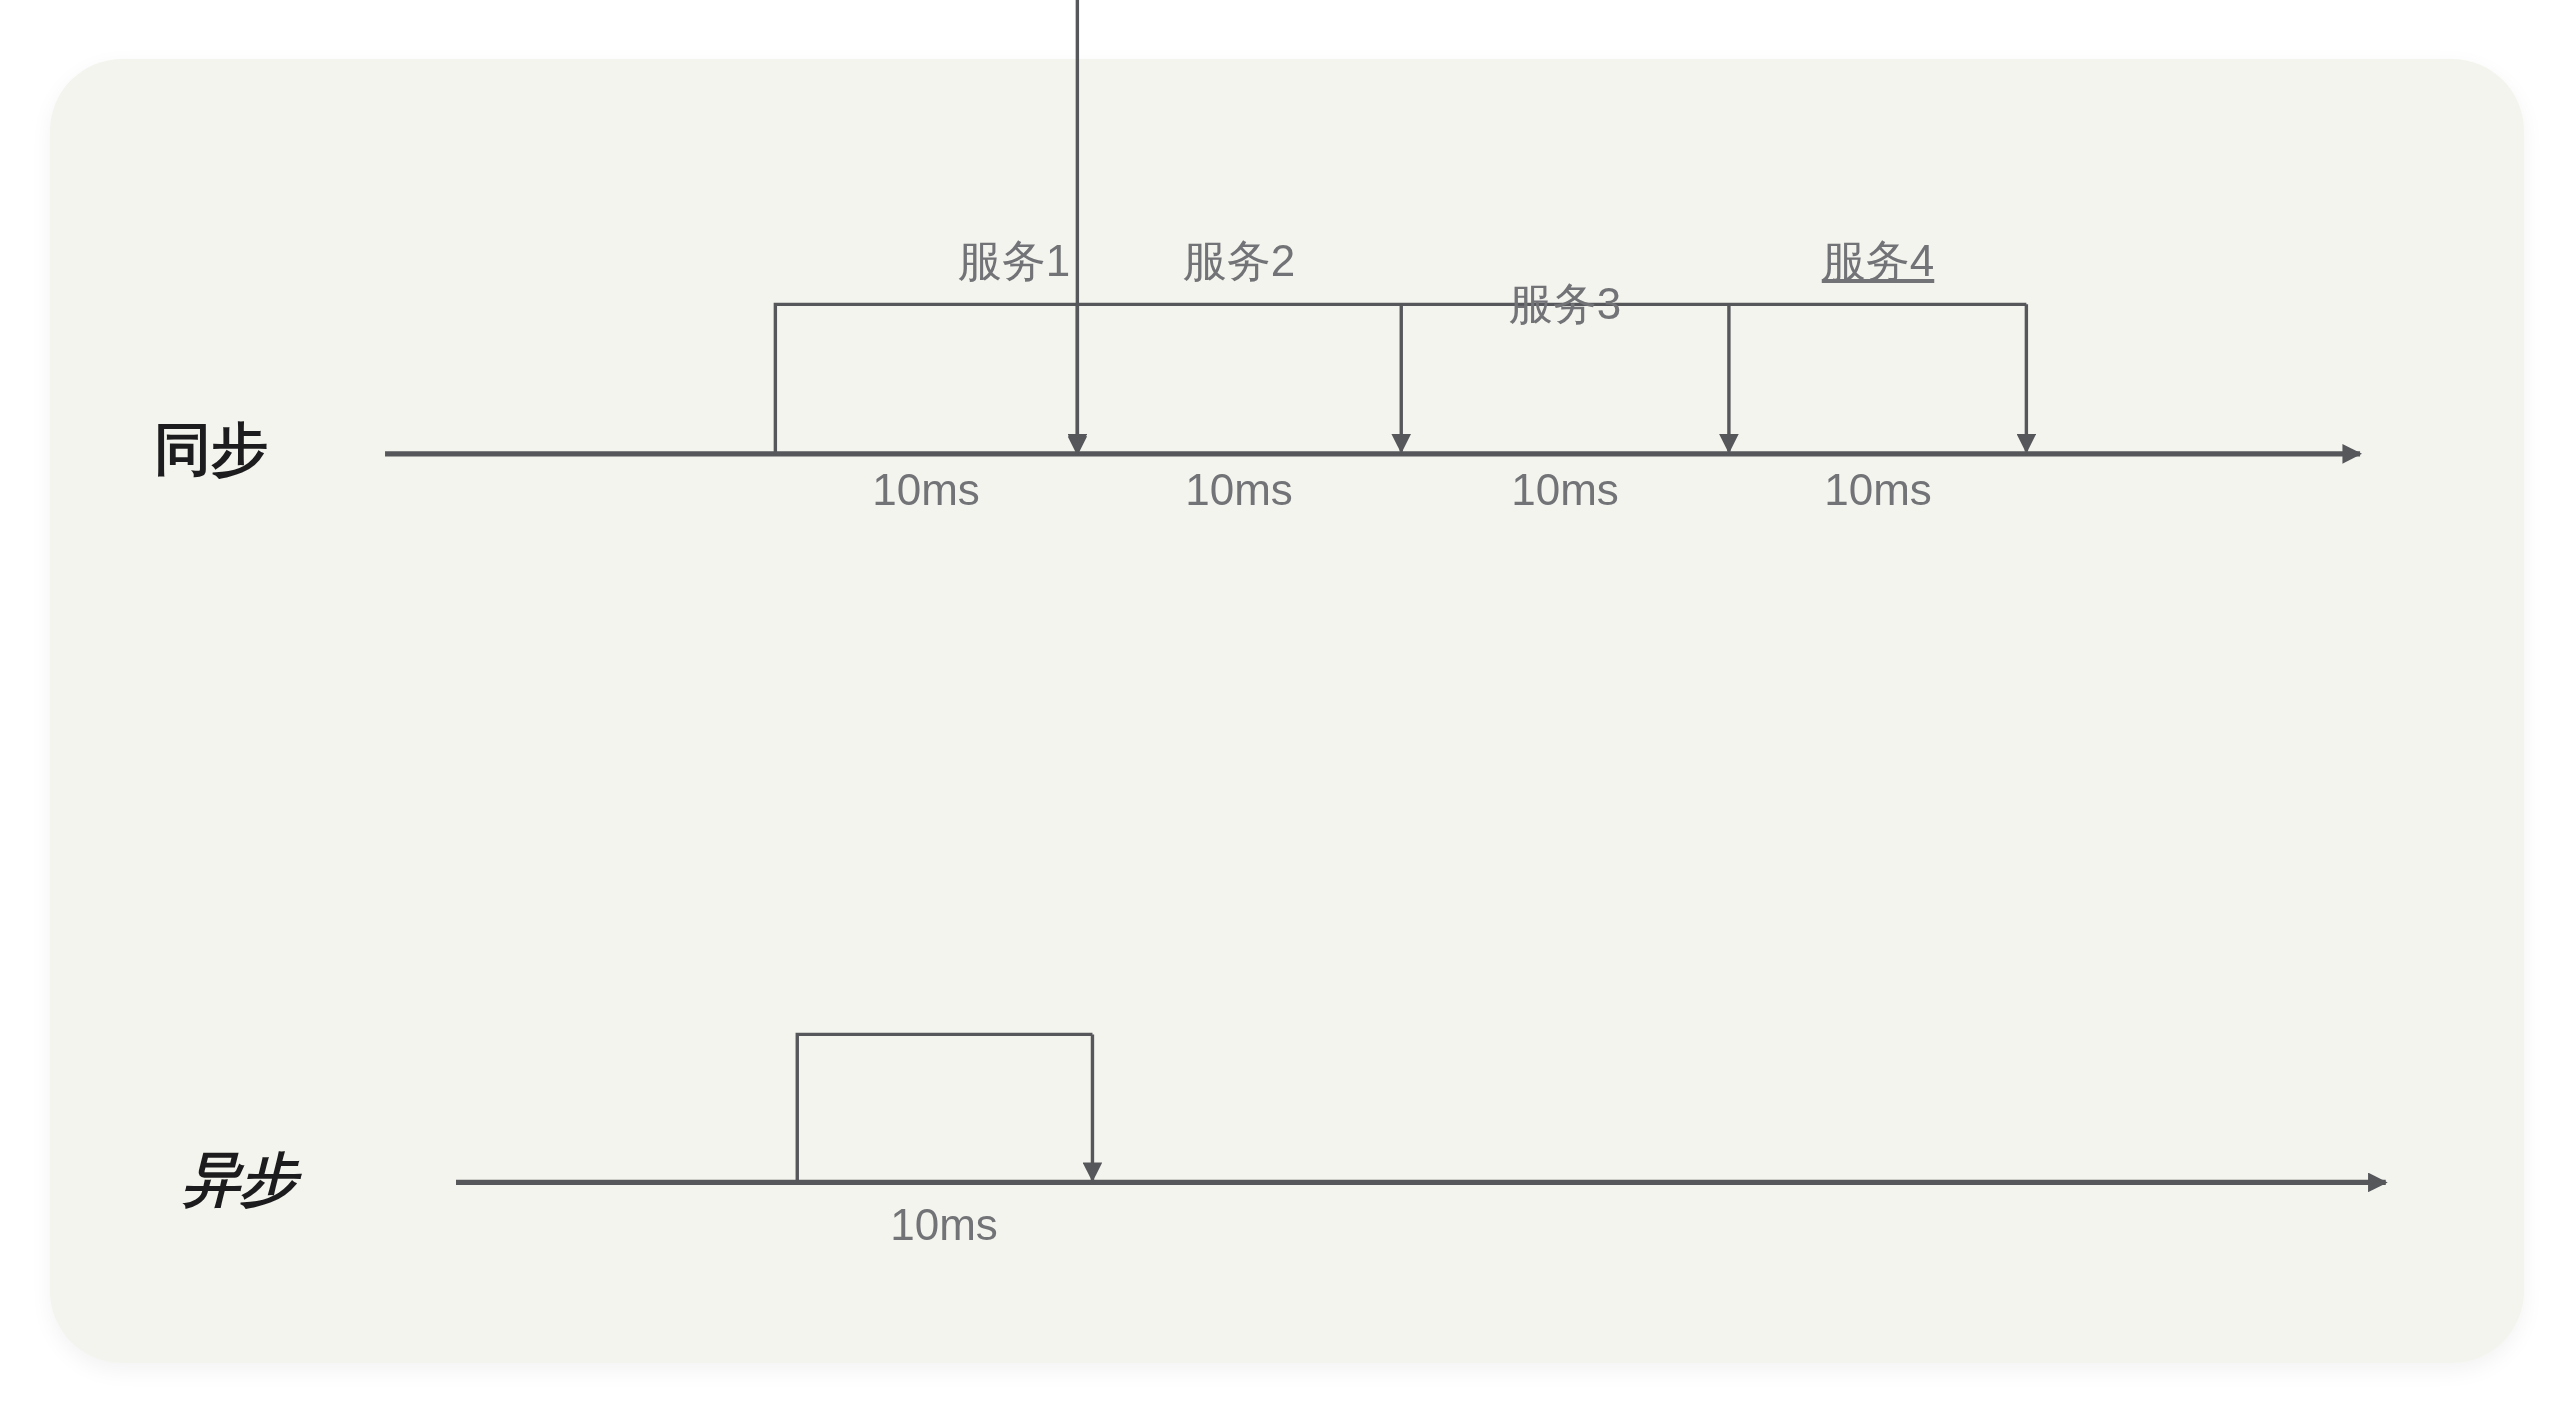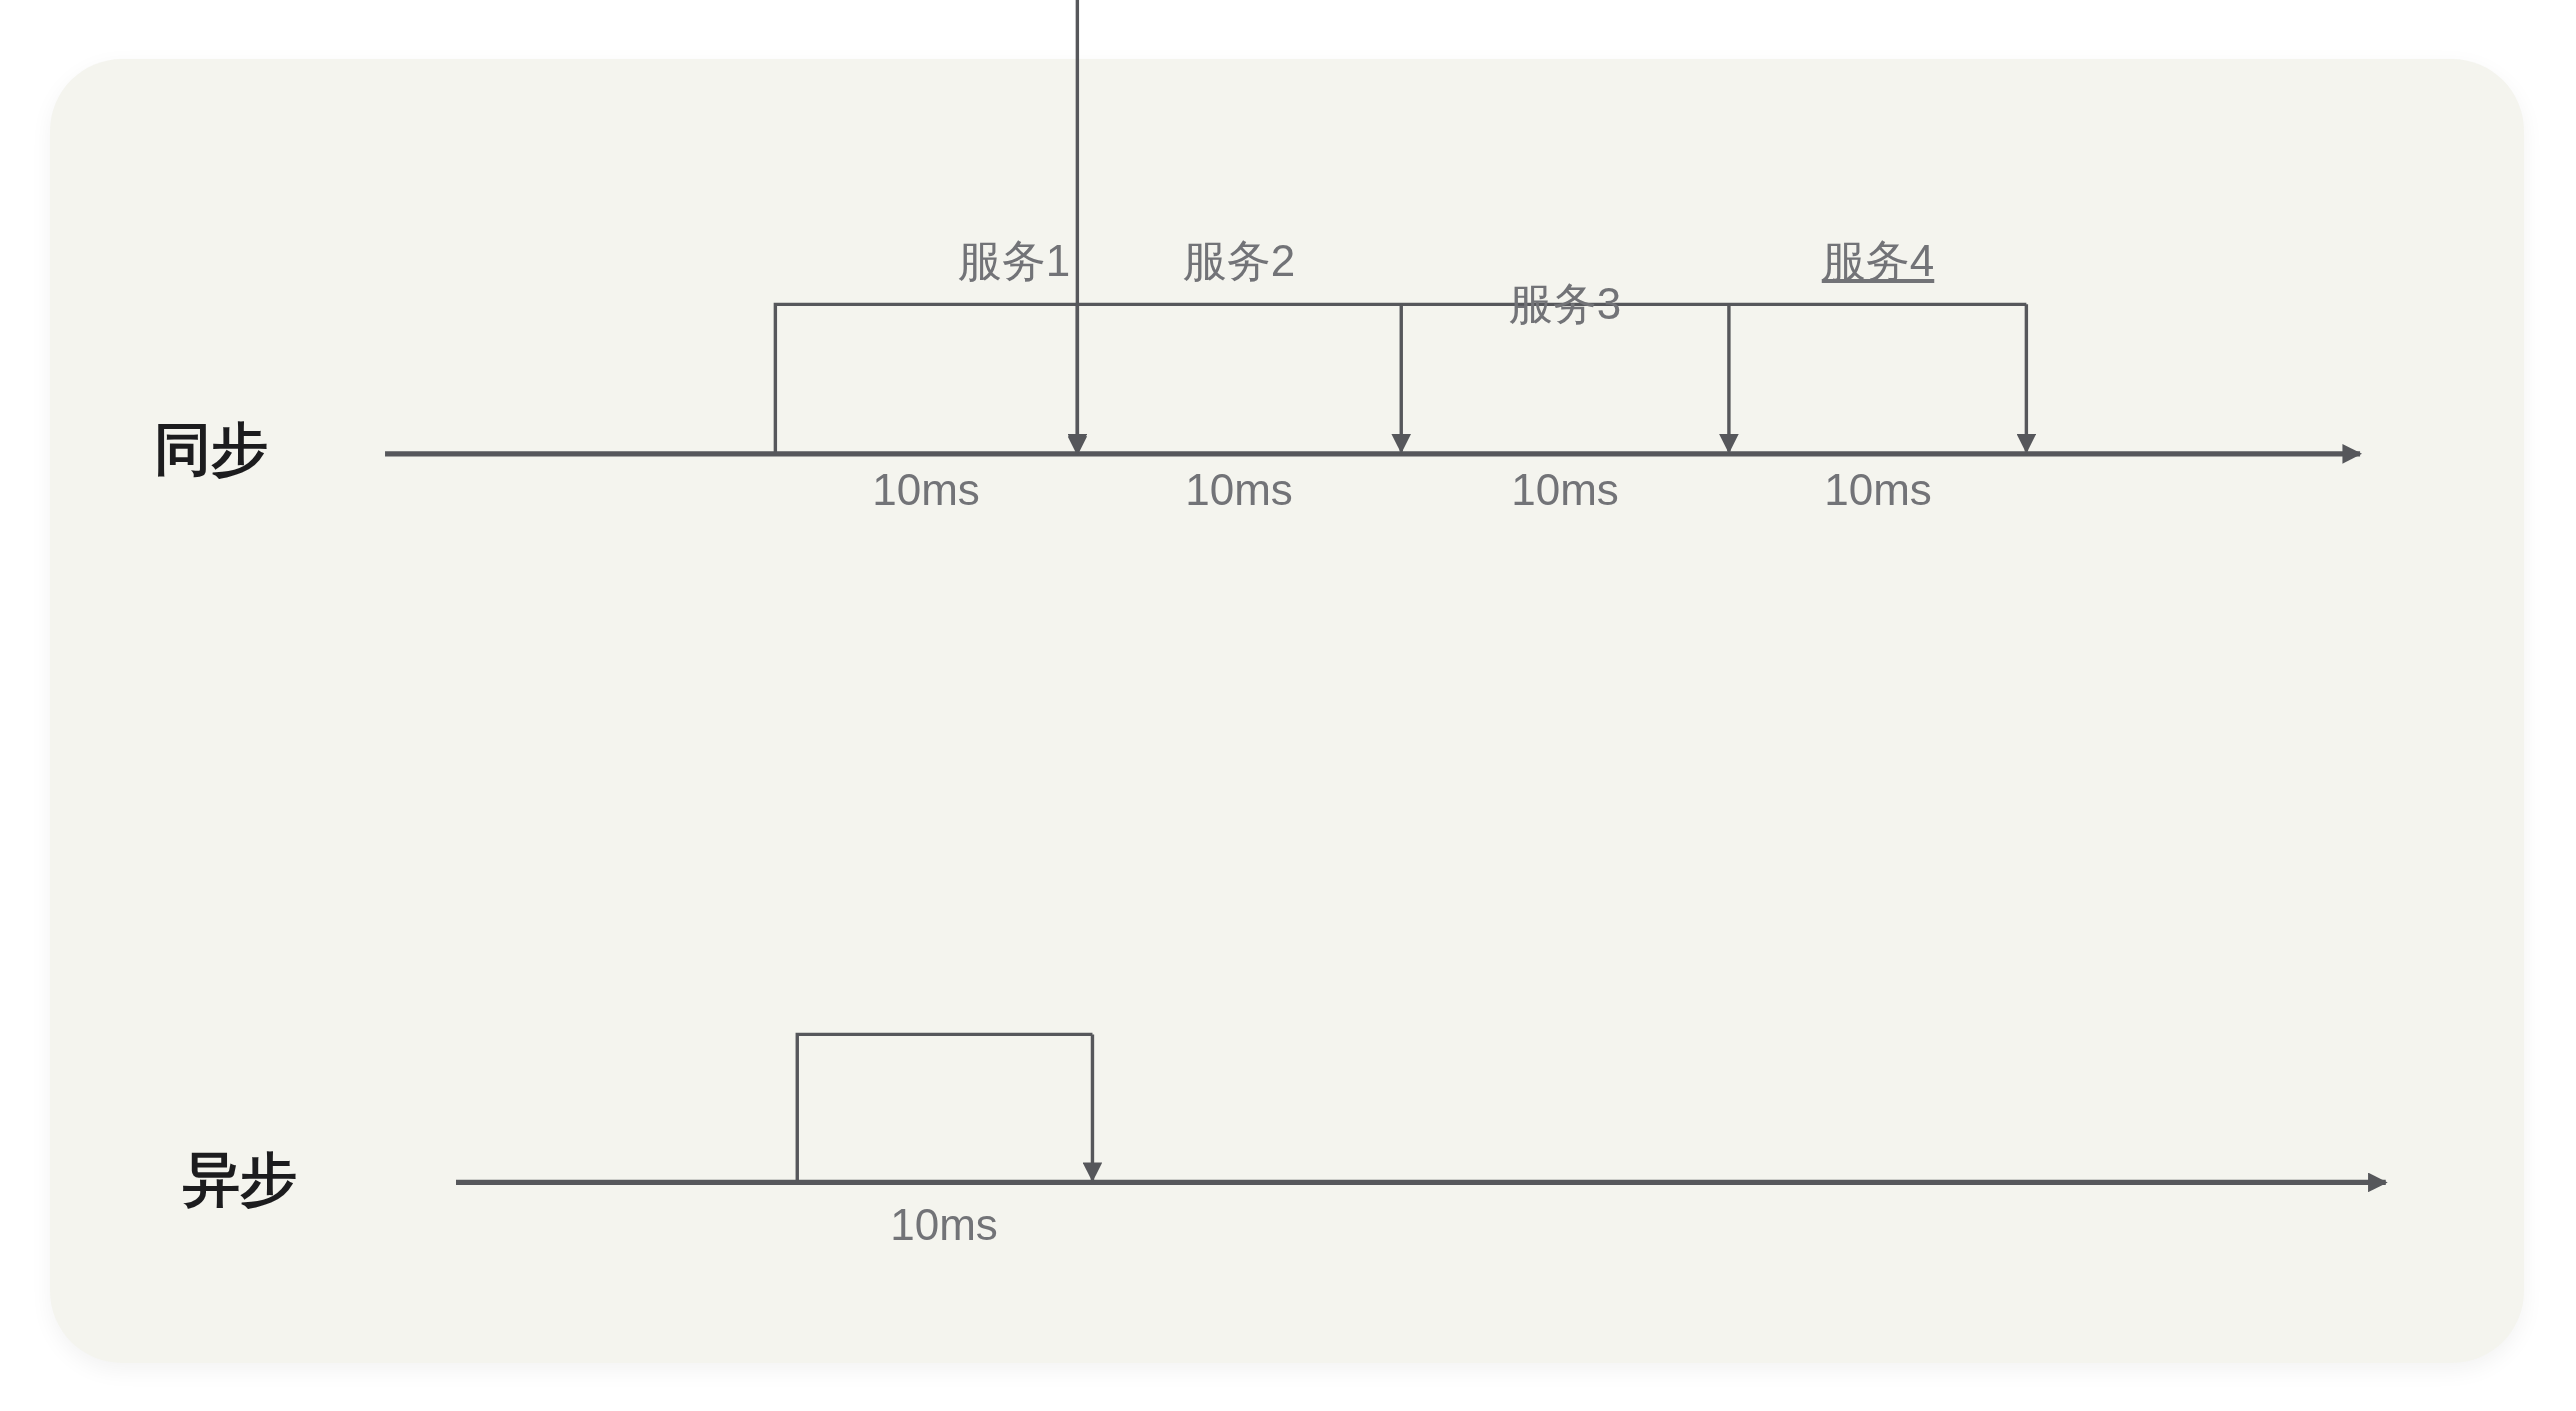--- a/index.html
+++ b/index.html
@@ -38,21 +38,21 @@
     font-size:43px;color:var(--color-text_gray,#727377);
   }
   .future-list .future-item{display:block;height:70px;line-height:70px;}
   
   .sync-label{left:211px;top:421px;}
   .svc1{left:974px;top:239px;margin-left:40px;} .svc2{left:1239px;top:239px;}
   .svc3{left:1565px;top:239px;margin-top:43px;} .svc4{left:1878px;top:239px;text-decoration:underline;}
   .dur1{left:926px;top:468px;} .dur2{left:1239px;top:468px;}
   .dur3{left:1565px;top:468px;} .dur4{left:1878px;top:468px;}
   
-  .async-label{left:240px;top:1151px;}
+  .async-label{left:240px;top:1151px;font-style:italic;}
   .dur-async{left:944px;top:1203px;}
 </style>
 </head>
 <body>
 
 <div class="stage">
   <div class="card"></div>
 
   <svg class="diagram" viewBox="0 0 3412 1870">
     <defs>

